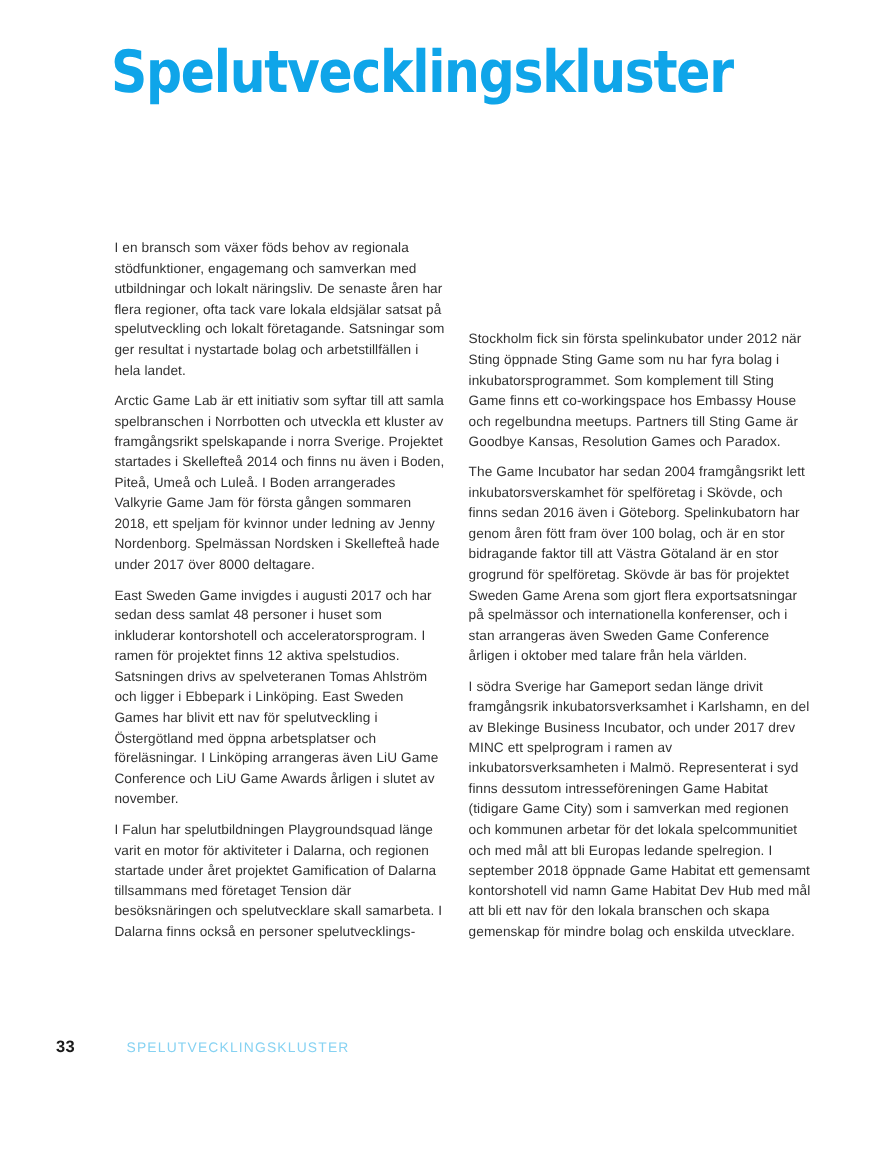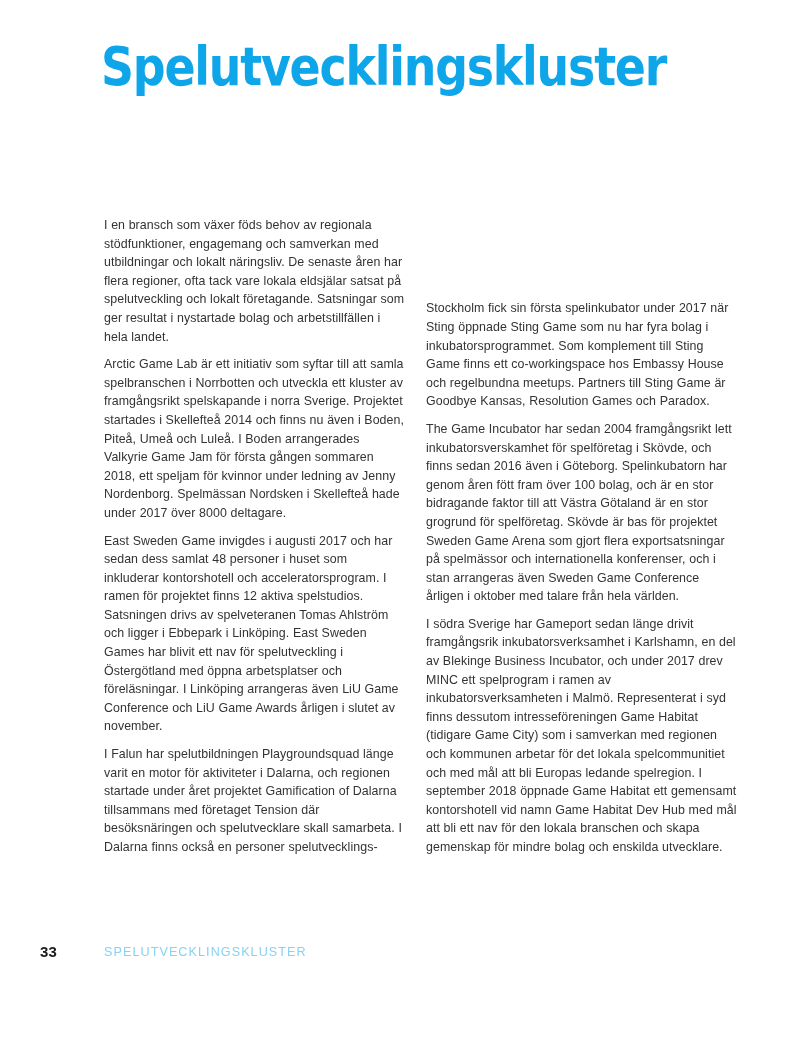--- a/index.html
+++ b/index.html
@@ -73,21 +73,21 @@
     letter-spacing: 0.005em;
     word-spacing: 0.01em;
   }
   .column p:last-child {
     margin-bottom: 0;
   }
 
   
   .footer {
     position: absolute;
-    left: 0;
+    left: 11px;
     top: 941px;
     width: 780px;
     height: 26px;
   }
   .footer-pagenum {
     position: absolute;
     left: 40px;
     top: 0;
     font-family: "Liberation Sans", "DejaVu Sans", sans-serif;
     font-size: 15px;
@@ -122,21 +122,21 @@
   <div class="columns">
 
     <div class="column left">
       <p>I en bransch som växer föds behov av regionala stödfunktioner, engagemang och samverkan med utbildningar och lokalt näringsliv. De senaste åren har flera regioner, ofta tack vare lokala eldsjälar satsat på spelutveckling och lokalt företagande. Satsningar som ger resultat i nystartade bolag och arbetstillfällen i hela landet.</p>
       <p>Arctic Game Lab är ett initiativ som syftar till att samla spelbranschen i Norrbotten och utveckla ett kluster av framgångsrikt spelskapande i norra Sverige. Projektet startades i Skellefteå 2014 och finns nu även i Boden, Piteå, Umeå och Luleå. I Boden arrangerades Valkyrie Game Jam för första gången sommaren 2018, ett speljam för kvinnor under ledning av Jenny Nordenborg. Spelmässan Nordsken i Skellefteå hade under 2017 över 8000 deltagare.</p>
       <p>East Sweden Game invigdes i augusti 2017 och har sedan dess samlat 48 personer i huset som inkluderar kontorshotell och acceleratorsprogram. I ramen för projektet finns 12 aktiva spelstudios. Satsningen drivs av spelveteranen Tomas Ahlström och ligger i Ebbepark i Linköping. East Sweden Games har blivit ett nav för spelutveckling i Östergötland med öppna arbetsplatser och föreläsningar. I Linköping arrangeras även LiU Game Conference och LiU Game Awards årligen i slutet av november.</p>
       <p>I Falun har spelutbildningen Playgroundsquad länge varit en motor för aktiviteter i Dalarna, och regionen startade under året projektet Gamification of Dalarna tillsammans med företaget Tension där besöksnäringen och spelutvecklare skall samarbeta. I Dalarna finns också en personer spelutvecklings-</p>
     </div>
 
     <div class="column right">
-      <p>Stockholm fick sin första spelinkubator under 2017 när Sting öppnade Sting Game som nu har fyra bolag i inkubatorsprogrammet. Som komplement till Sting Game finns ett co-workingspace hos Embassy House och regelbundna meetups. Partners till Sting Game är Goodbye Kansas, Resolution Games och Paradox.</p>
+      <p>Stockholm fick sin första spelinkubator under 2012 när Sting öppnade Sting Game som nu har fyra bolag i inkubatorsprogrammet. Som komplement till Sting Game finns ett co-workingspace hos Embassy House och regelbundna meetups. Partners till Sting Game är Goodbye Kansas, Resolution Games och Paradox.</p>
       <p>The Game Incubator har sedan 2004 framgångsrikt lett inkubatorsverskamhet för spelföretag i Skövde, och finns sedan 2016 även i Göteborg. Spelinkubatorn har genom åren fött fram över 100 bolag, och är en stor bidragande faktor till att Västra Götaland är en stor grogrund för spelföretag. Skövde är bas för projektet Sweden Game Arena som gjort flera exportsatsningar på spelmässor och internationella konferenser, och i stan arrangeras även Sweden Game Conference årligen i oktober med talare från hela världen.</p>
       <p>I södra Sverige har Gameport sedan länge drivit framgångsrik inkubatorsverksamhet i Karlshamn, en del av Blekinge Business Incubator, och under 2017 drev MINC ett spelprogram i ramen av inkubatorsverksamheten i Malmö. Representerat i syd finns dessutom intresseföreningen Game Habitat (tidigare Game City) som i samverkan med regionen och kommunen arbetar för det lokala spelcommunitiet och med mål att bli Europas ledande spelregion. I september 2018 öppnade Game Habitat ett gemensamt kontorshotell vid namn Game Habitat Dev Hub med mål att bli ett nav för den lokala branschen och skapa gemenskap för mindre bolag och enskilda utvecklare.</p>
     </div>
 
   </div>
 
   <div class="footer">
     <span class="footer-pagenum">33</span>
     <span class="footer-section">Spelutvecklingskluster</span>
   </div>

